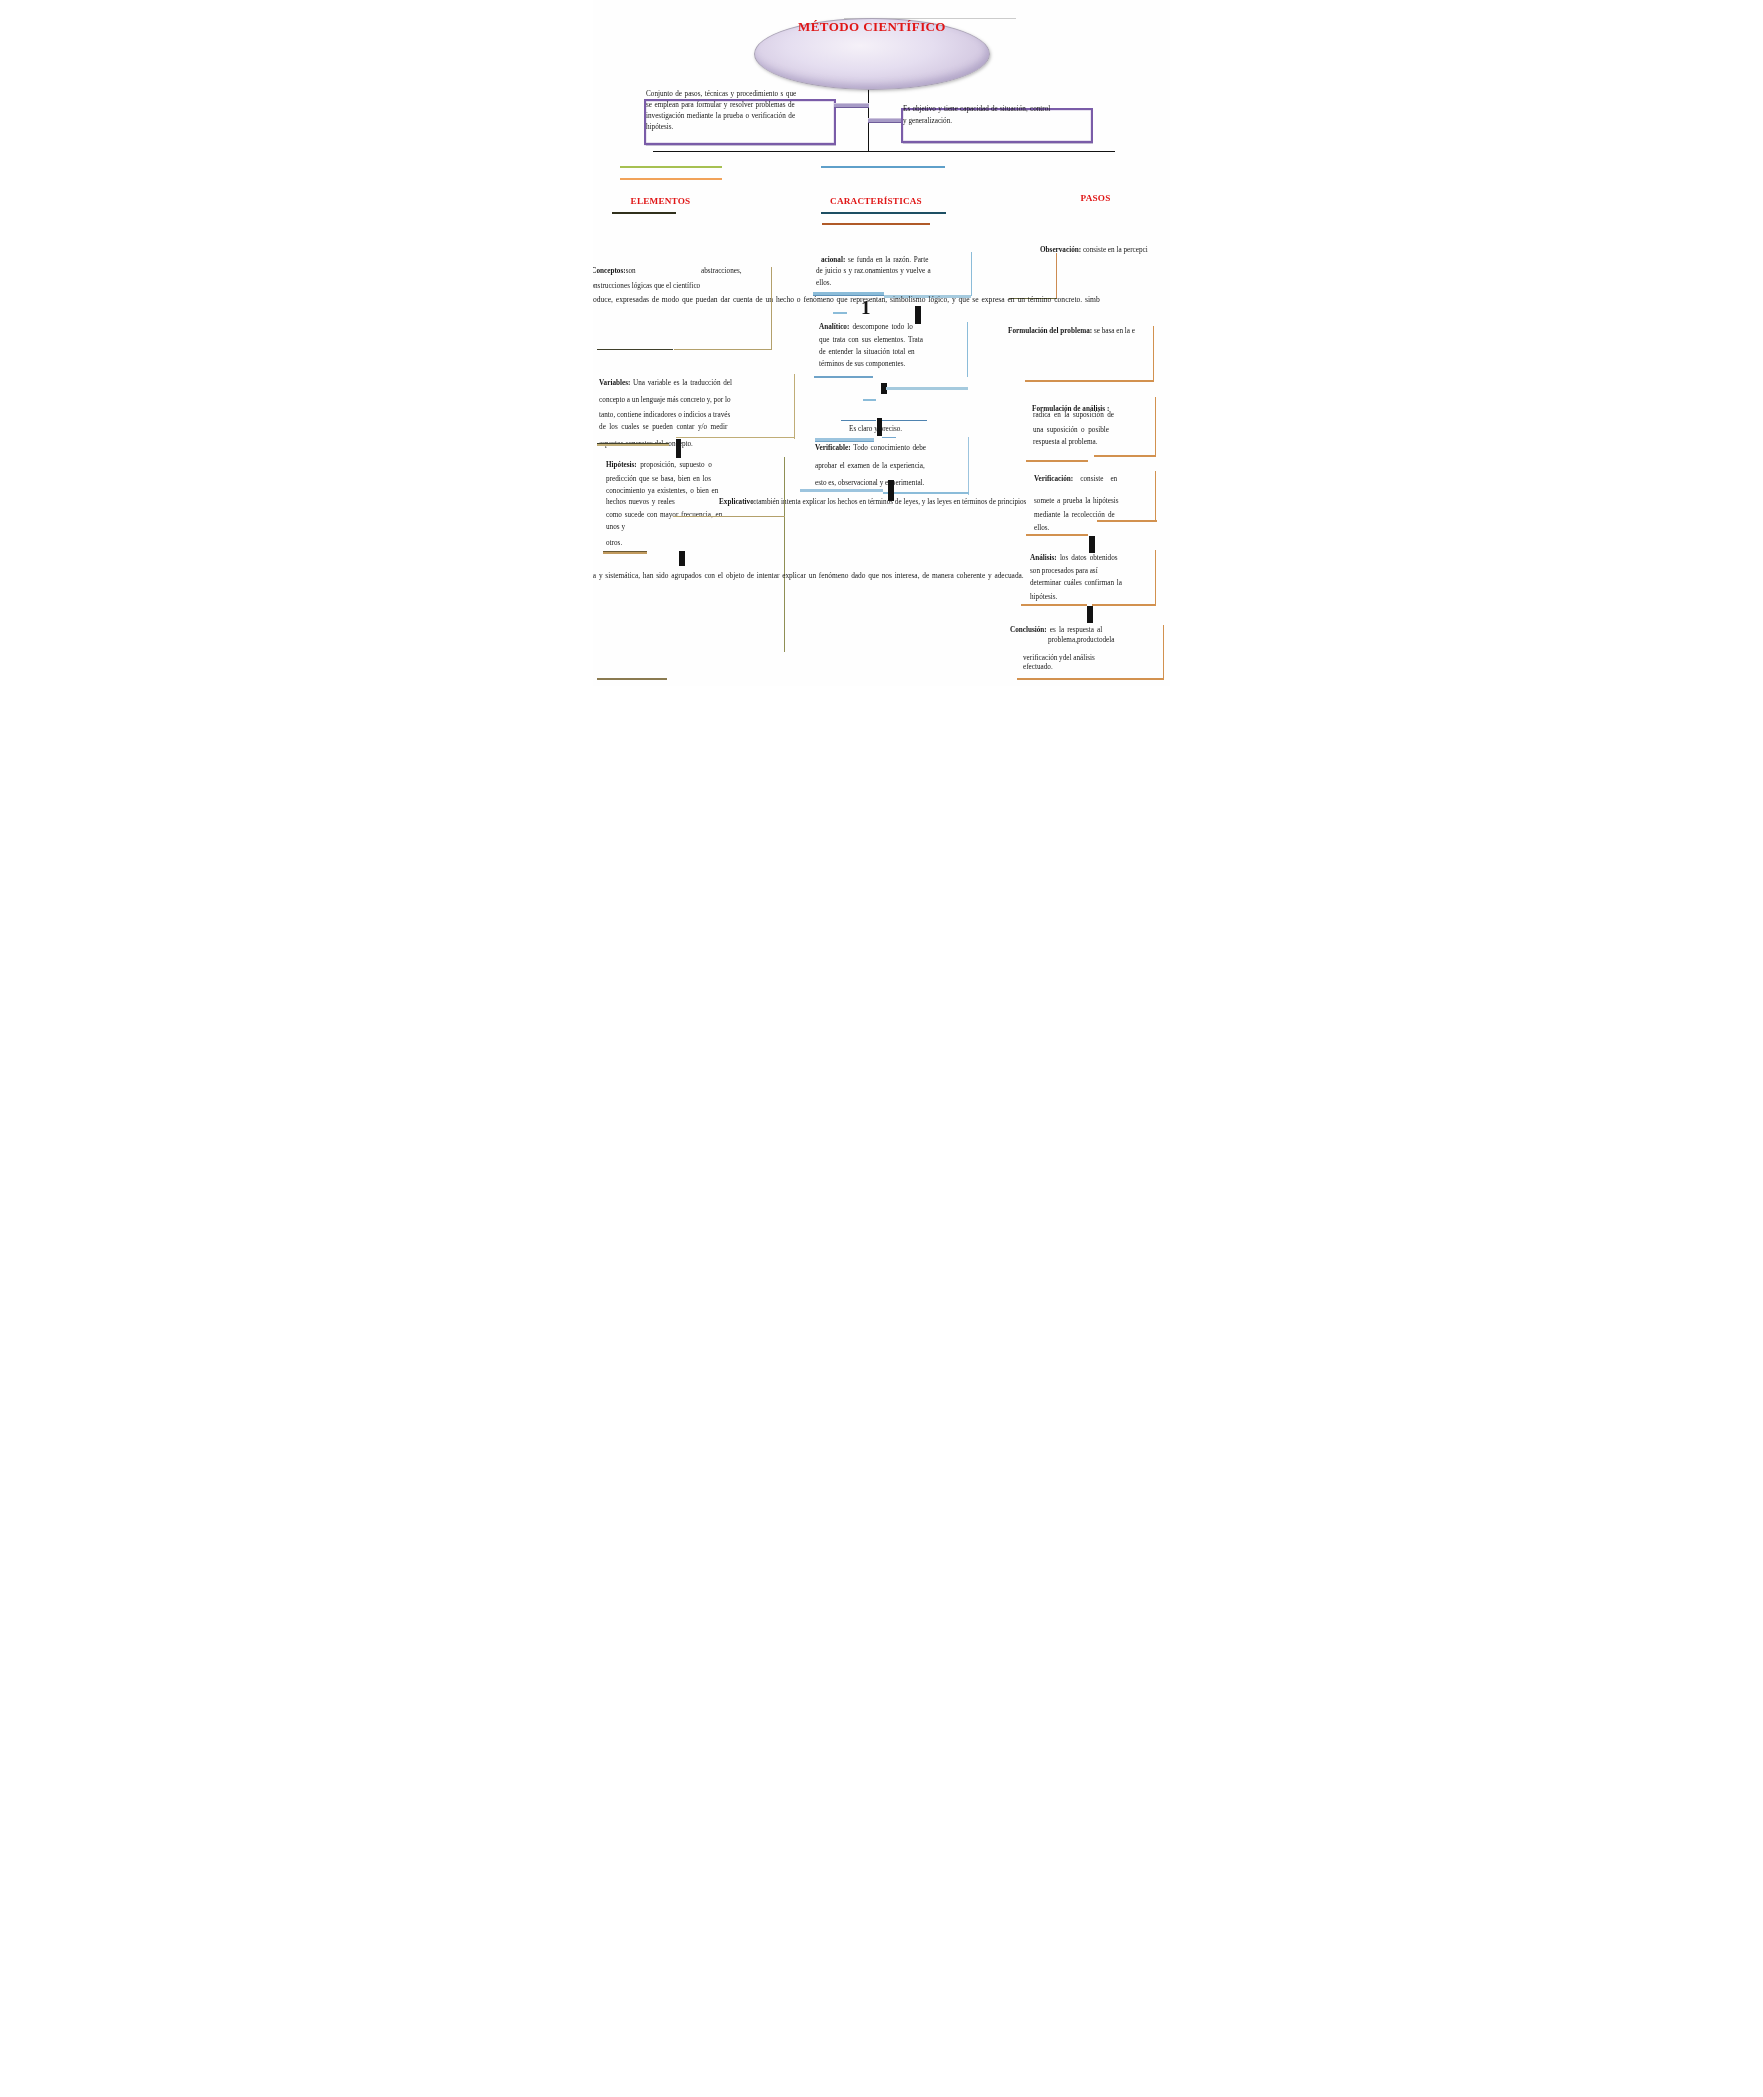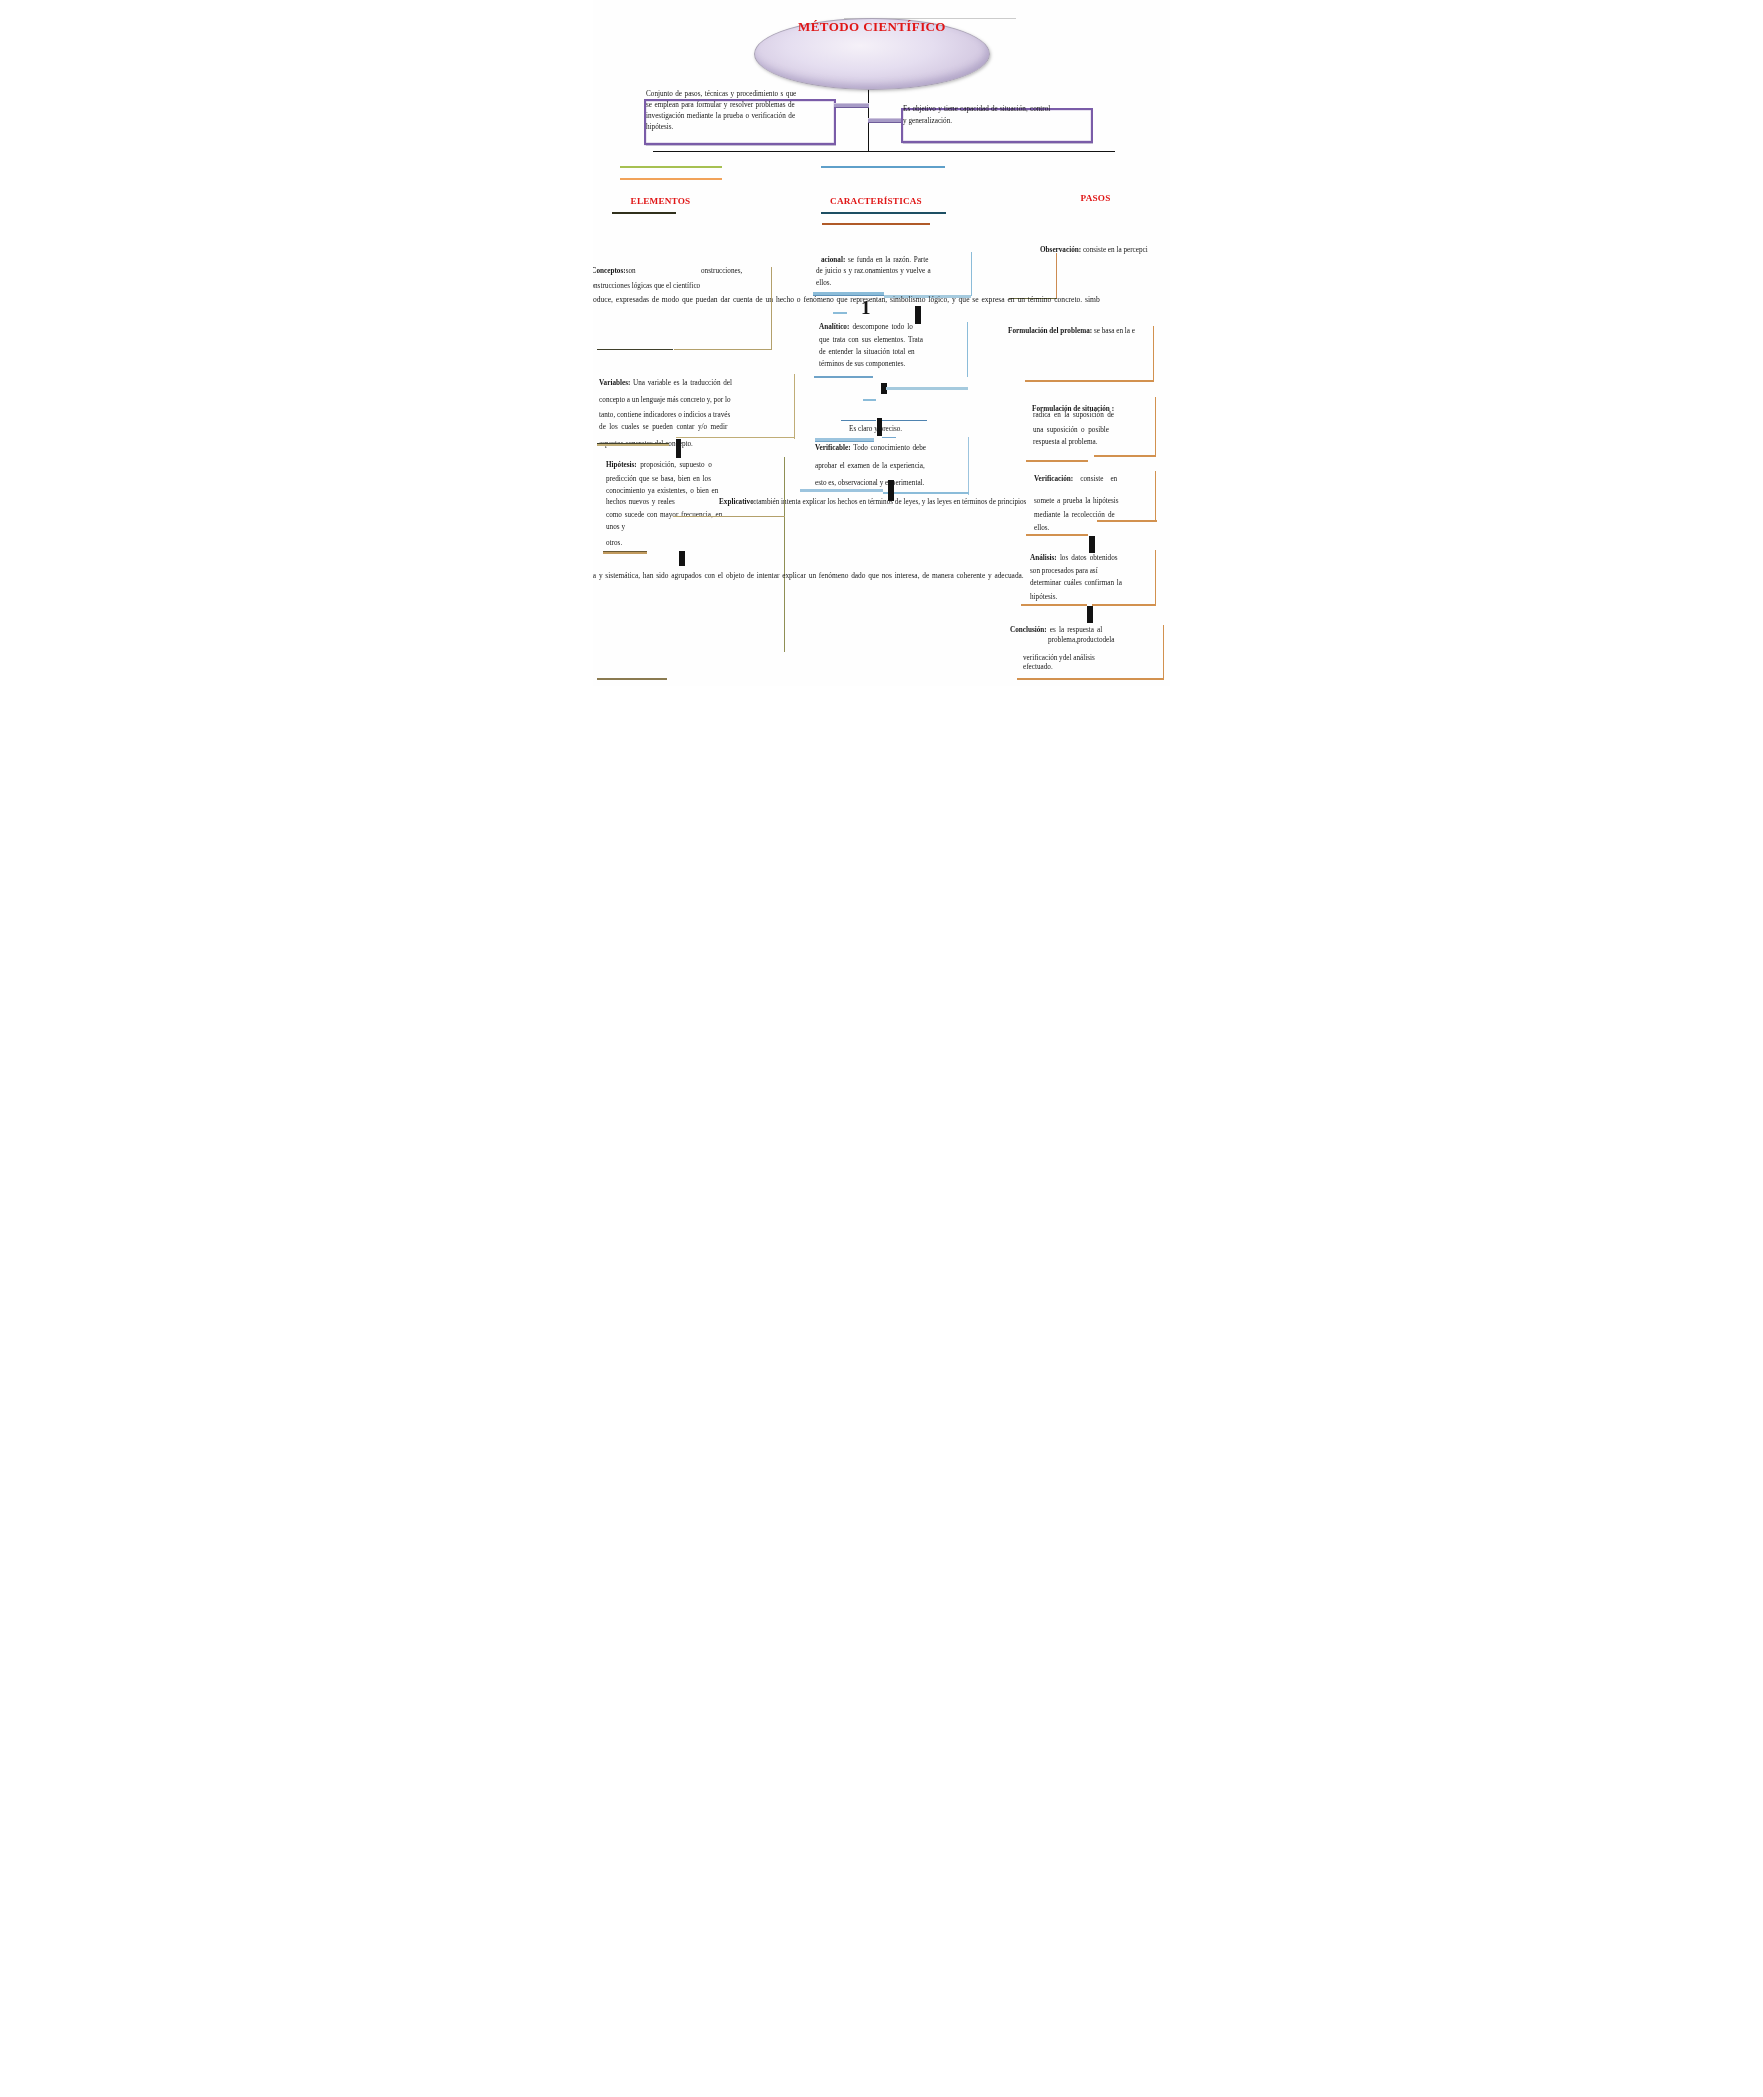--- a/index.html
+++ b/index.html
@@ -69,21 +69,21 @@
   </div>
   <div class="bar" style="left:463px;top:253px;width:1.3px;height:45px;background:#cd8c52"></div>
 
   <div class="ln" style="left:415px;top:327px">
     <span class="b">Formulación del problema:</span>
     <span>se  basa  en  la  e</span>
   </div>
   <div class="bar" style="left:560px;top:326px;width:1.3px;height:55px;background:#d2914f"></div>
   <div class="bar" style="left:432px;top:380px;width:129px;height:1.7px;background:#d2914f"></div>
 
-  <div class="ln b" style="left:439px;top:405px">Formulación   de   situación :</div>
+  <div class="ln b" style="left:439px;top:405px">Formulación   de   análisis :</div>
   <div class="ln" style="left:440px;top:411px;word-spacing:1.7px">radica  en  la  suposición  de</div>
   <div class="ln" style="left:440px;top:426px;word-spacing:1.7px">una   suposición   o   posible</div>
   <div class="ln" style="left:440px;top:438px">respuesta al problema.</div>
   <div class="bar" style="left:562px;top:397px;width:1.3px;height:59px;background:#d2914f"></div>
   <div class="bar" style="left:501px;top:455px;width:62px;height:1.7px;background:#d2914f"></div>
   <div class="bar" style="left:433px;top:460px;width:62px;height:1.7px;background:#d2914f"></div>
 
   <div class="ln" style="left:441px;top:475px;word-spacing:5.2px">
     <span class="b">Verificación:</span>
     <span>consiste   en</span>
@@ -161,21 +161,21 @@
   <div class="ln" style="left:222px;top:462px;word-spacing:0.9px">aprobar  el  examen  de  la  experiencia,</div>
   <div class="ln" style="left:222px;top:479px">esto es, observacional y experimental.</div>
   <div class="bar" style="left:375px;top:437px;width:1.3px;height:58px;background:#9cc4de"></div>
   <div class="bar" style="left:207px;top:489px;width:83px;height:2.6px;background:#9cc4de"></div>
   <div class="bar" style="left:290px;top:492px;width:86px;height:2.2px;background:#8bbcd9"></div>
   <div class="bar blk" style="left:295px;top:480px;width:5.7px;height:21px"></div>
 
   <div class="ln" style="left:-1.7px;top:267px">
     <span class="b">Conceptos:</span><span>son</span>
   </div>
-  <div class="ln" style="left:108px;top:267px">onstrucciones,</div>
+  <div class="ln" style="left:108px;top:267px">abstracciones,</div>
   <div class="ln" style="left:-2.6px;top:282px">onstrucciones lógicas  que el científico</div>
   <div class="ln" style="left:-2.6px;top:295px;font-size:7.6px;word-spacing:0.9px">roduce,  expresadas  de  modo que  puedan dar  cuenta  de  un  hecho  o fenómeno que representan, simbolismo lógico, y que se expresa en un término concreto. simb</div>
   <div class="bar" style="left:178px;top:267px;width:0.9px;height:82px;background:#b3a06b"></div>
   <div class="bar" style="left:4.4px;top:349px;width:76px;height:1.3px;background:#3f3f2a"></div>
   <div class="bar" style="left:81px;top:349px;width:98px;height:1.3px;background:#b3a06b"></div>
 
   <div class="ln" style="left:6.1px;top:379px;word-spacing:0.9px">
     <span class="b">Variables:</span>
     <span>Una  variable  es  la  traducción  del</span>
   </div>

